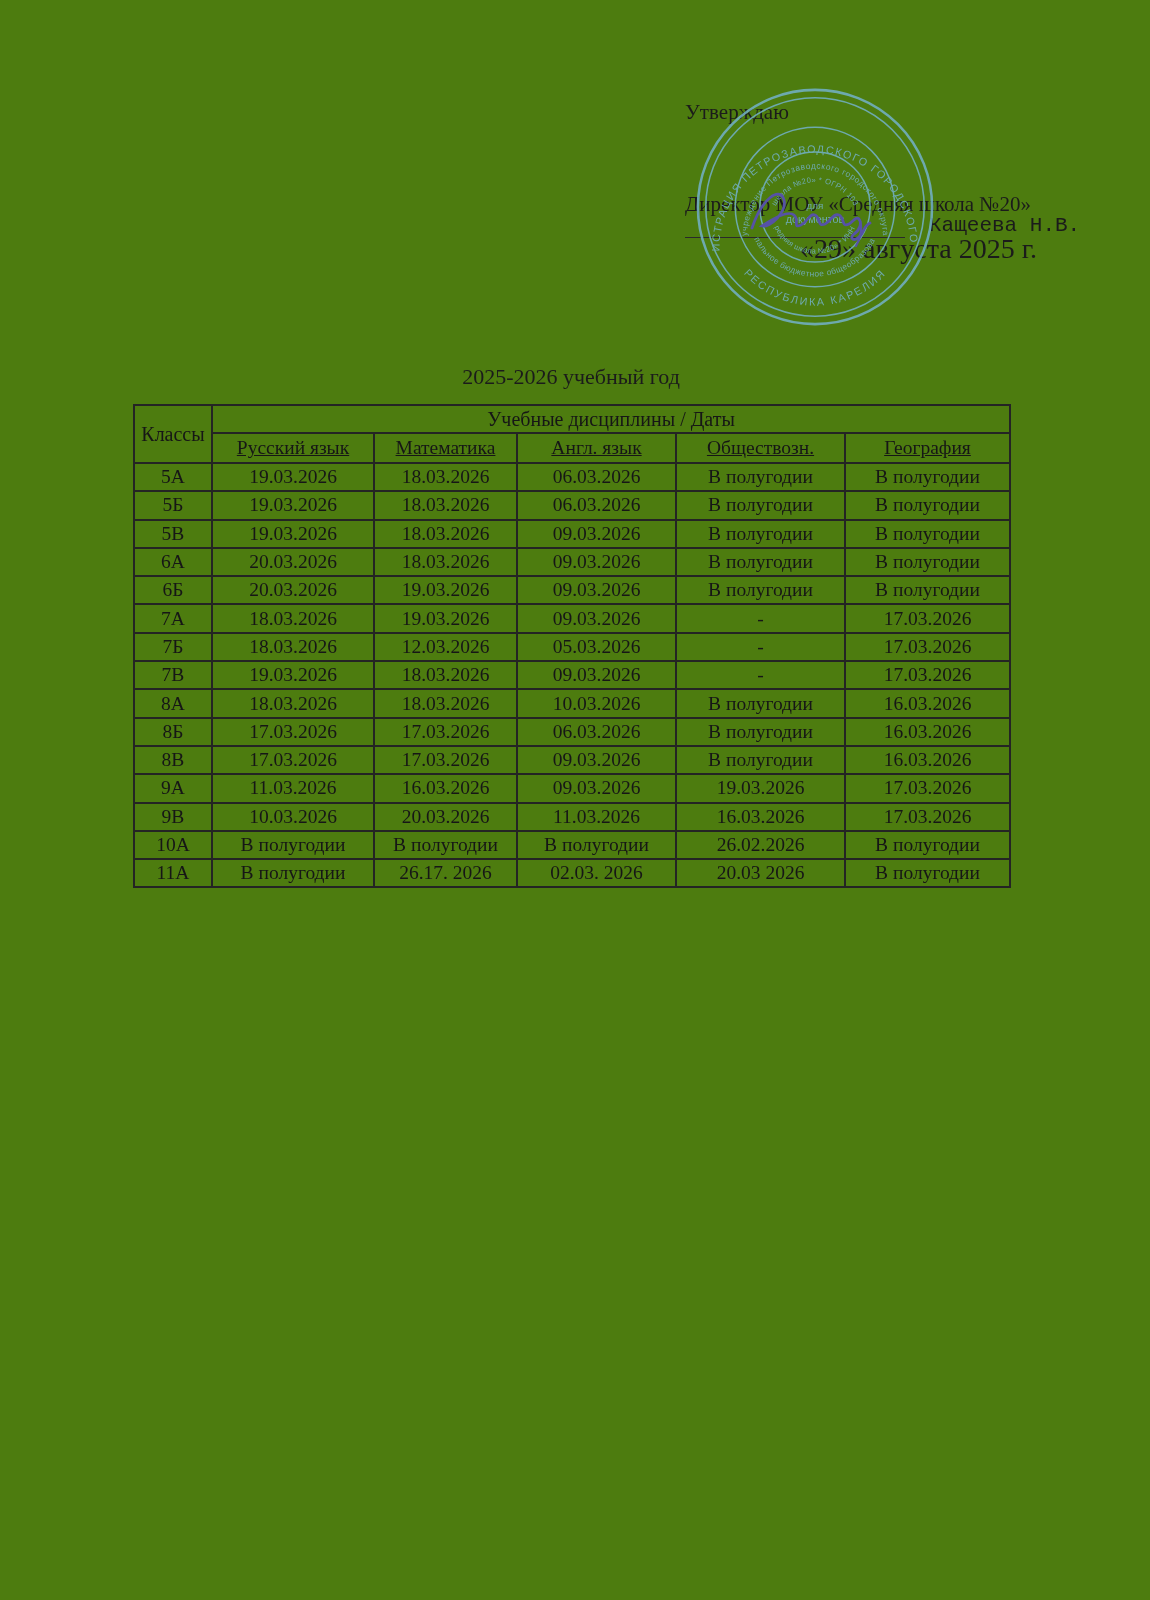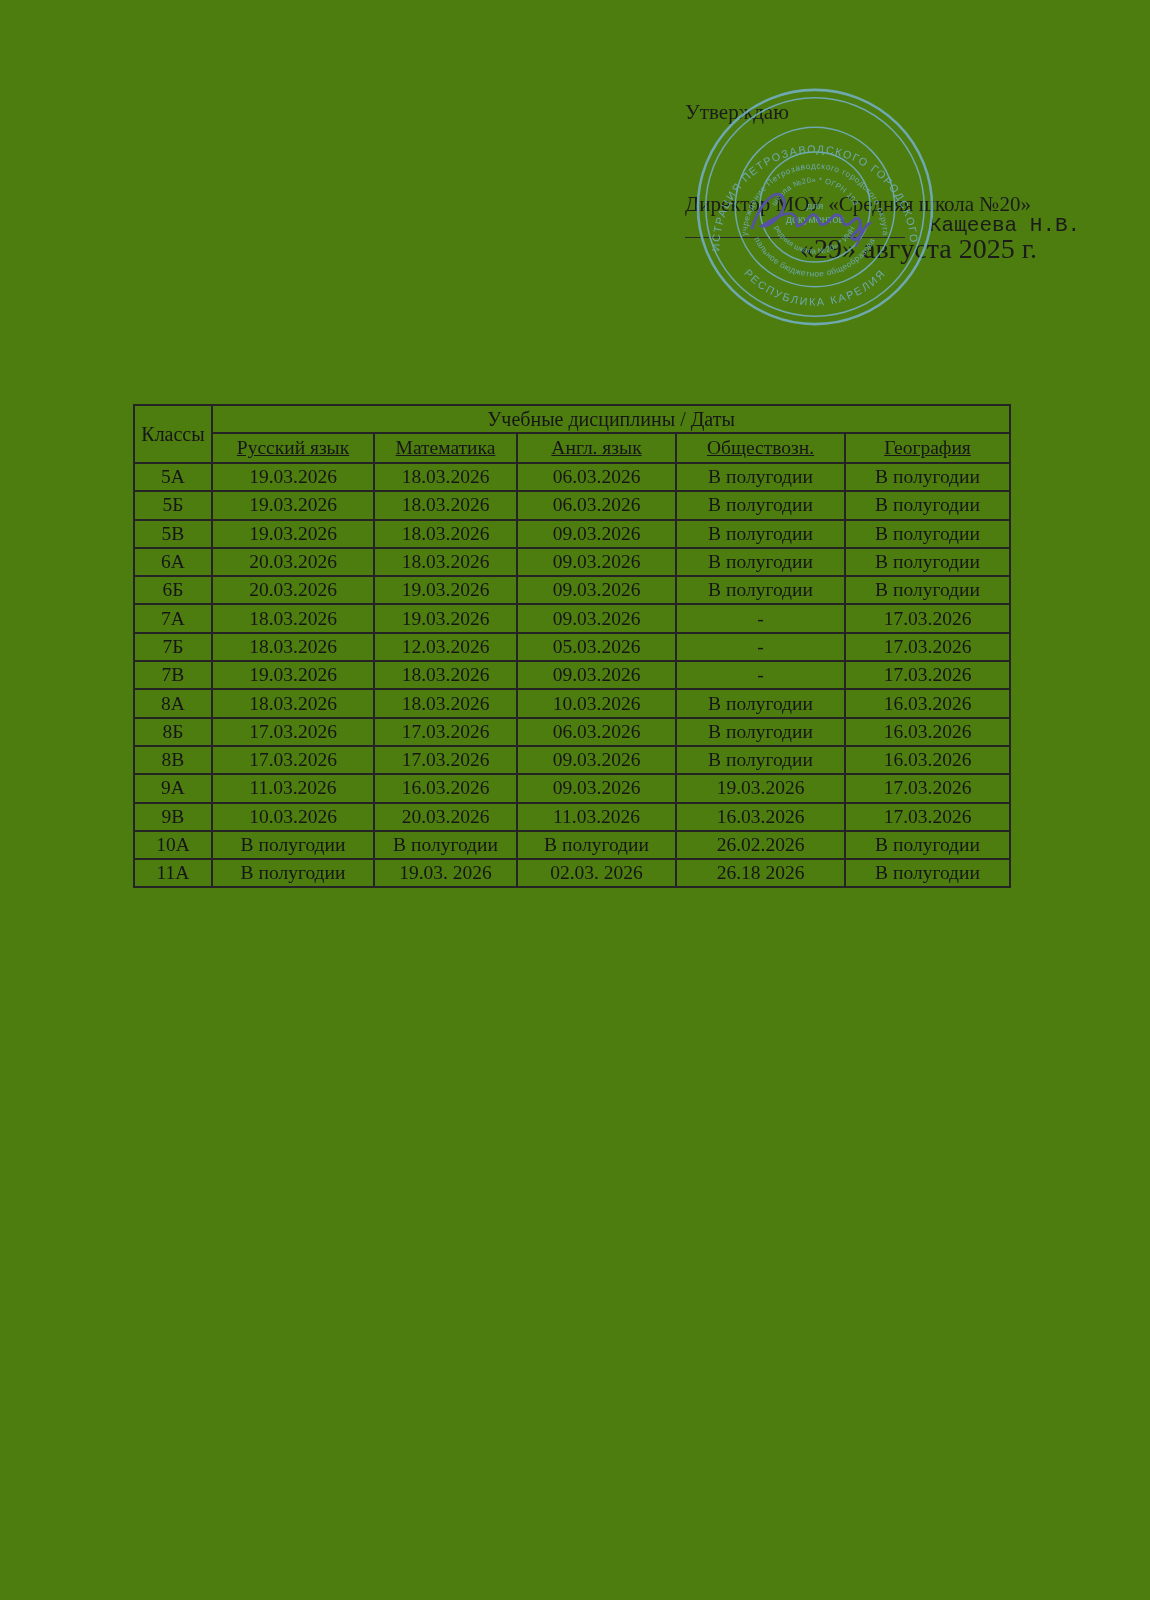--- a/index.html
+++ b/index.html
@@ -117,20 +117,21 @@
   </svg>
 
   <svg class="handsig" viewBox="0 0 160 72">
     <path d="M4 46 C14 16 32 4 36 18 C39 30 22 46 14 44 C26 36 40 28 46 33
              C52 38 44 47 53 43 C60 40 61 31 67 33 C73 36 69 45 77 42
              C83 39 85 31 91 33 C97 36 93 46 101 42 C106 39 108 34 111 37
              C114 41 112 48 106 52 C102 55 104 60 110 56 C116 52 115 44 122 41" fill="none" stroke="#5652a6" stroke-width="2.8" stroke-linecap="round"></path>
     <path d="M111 37 C115 44 113 56 108 64" fill="none" stroke="#5652a6" stroke-width="2.2" stroke-linecap="round"></path>
   </svg>
 
+  <div class="title2">2025-2026 учебный год</div>
 
   <table class="sched">
     <colgroup>
       <col style="width:78px">
       <col style="width:162px">
       <col style="width:143px">
       <col style="width:159px">
       <col style="width:169px">
       <col style="width:165px">
     </colgroup>
@@ -256,21 +257,21 @@
           <td>10А</td>
           <td>В полугодии</td>
           <td>В полугодии</td>
           <td>В полугодии</td>
           <td>26.02.2026</td>
           <td>В полугодии</td>
         </tr>
         <tr>
           <td>11А</td>
           <td>В полугодии</td>
-          <td>19.03. 2026</td>
+          <td>26.17. 2026</td>
           <td>02.03. 2026</td>
-          <td>26.18 2026</td>
+          <td>20.03 2026</td>
           <td>В полугодии</td>
         </tr>
       </tbody>
   </table>
 
 </div>
 
 </body></html>

